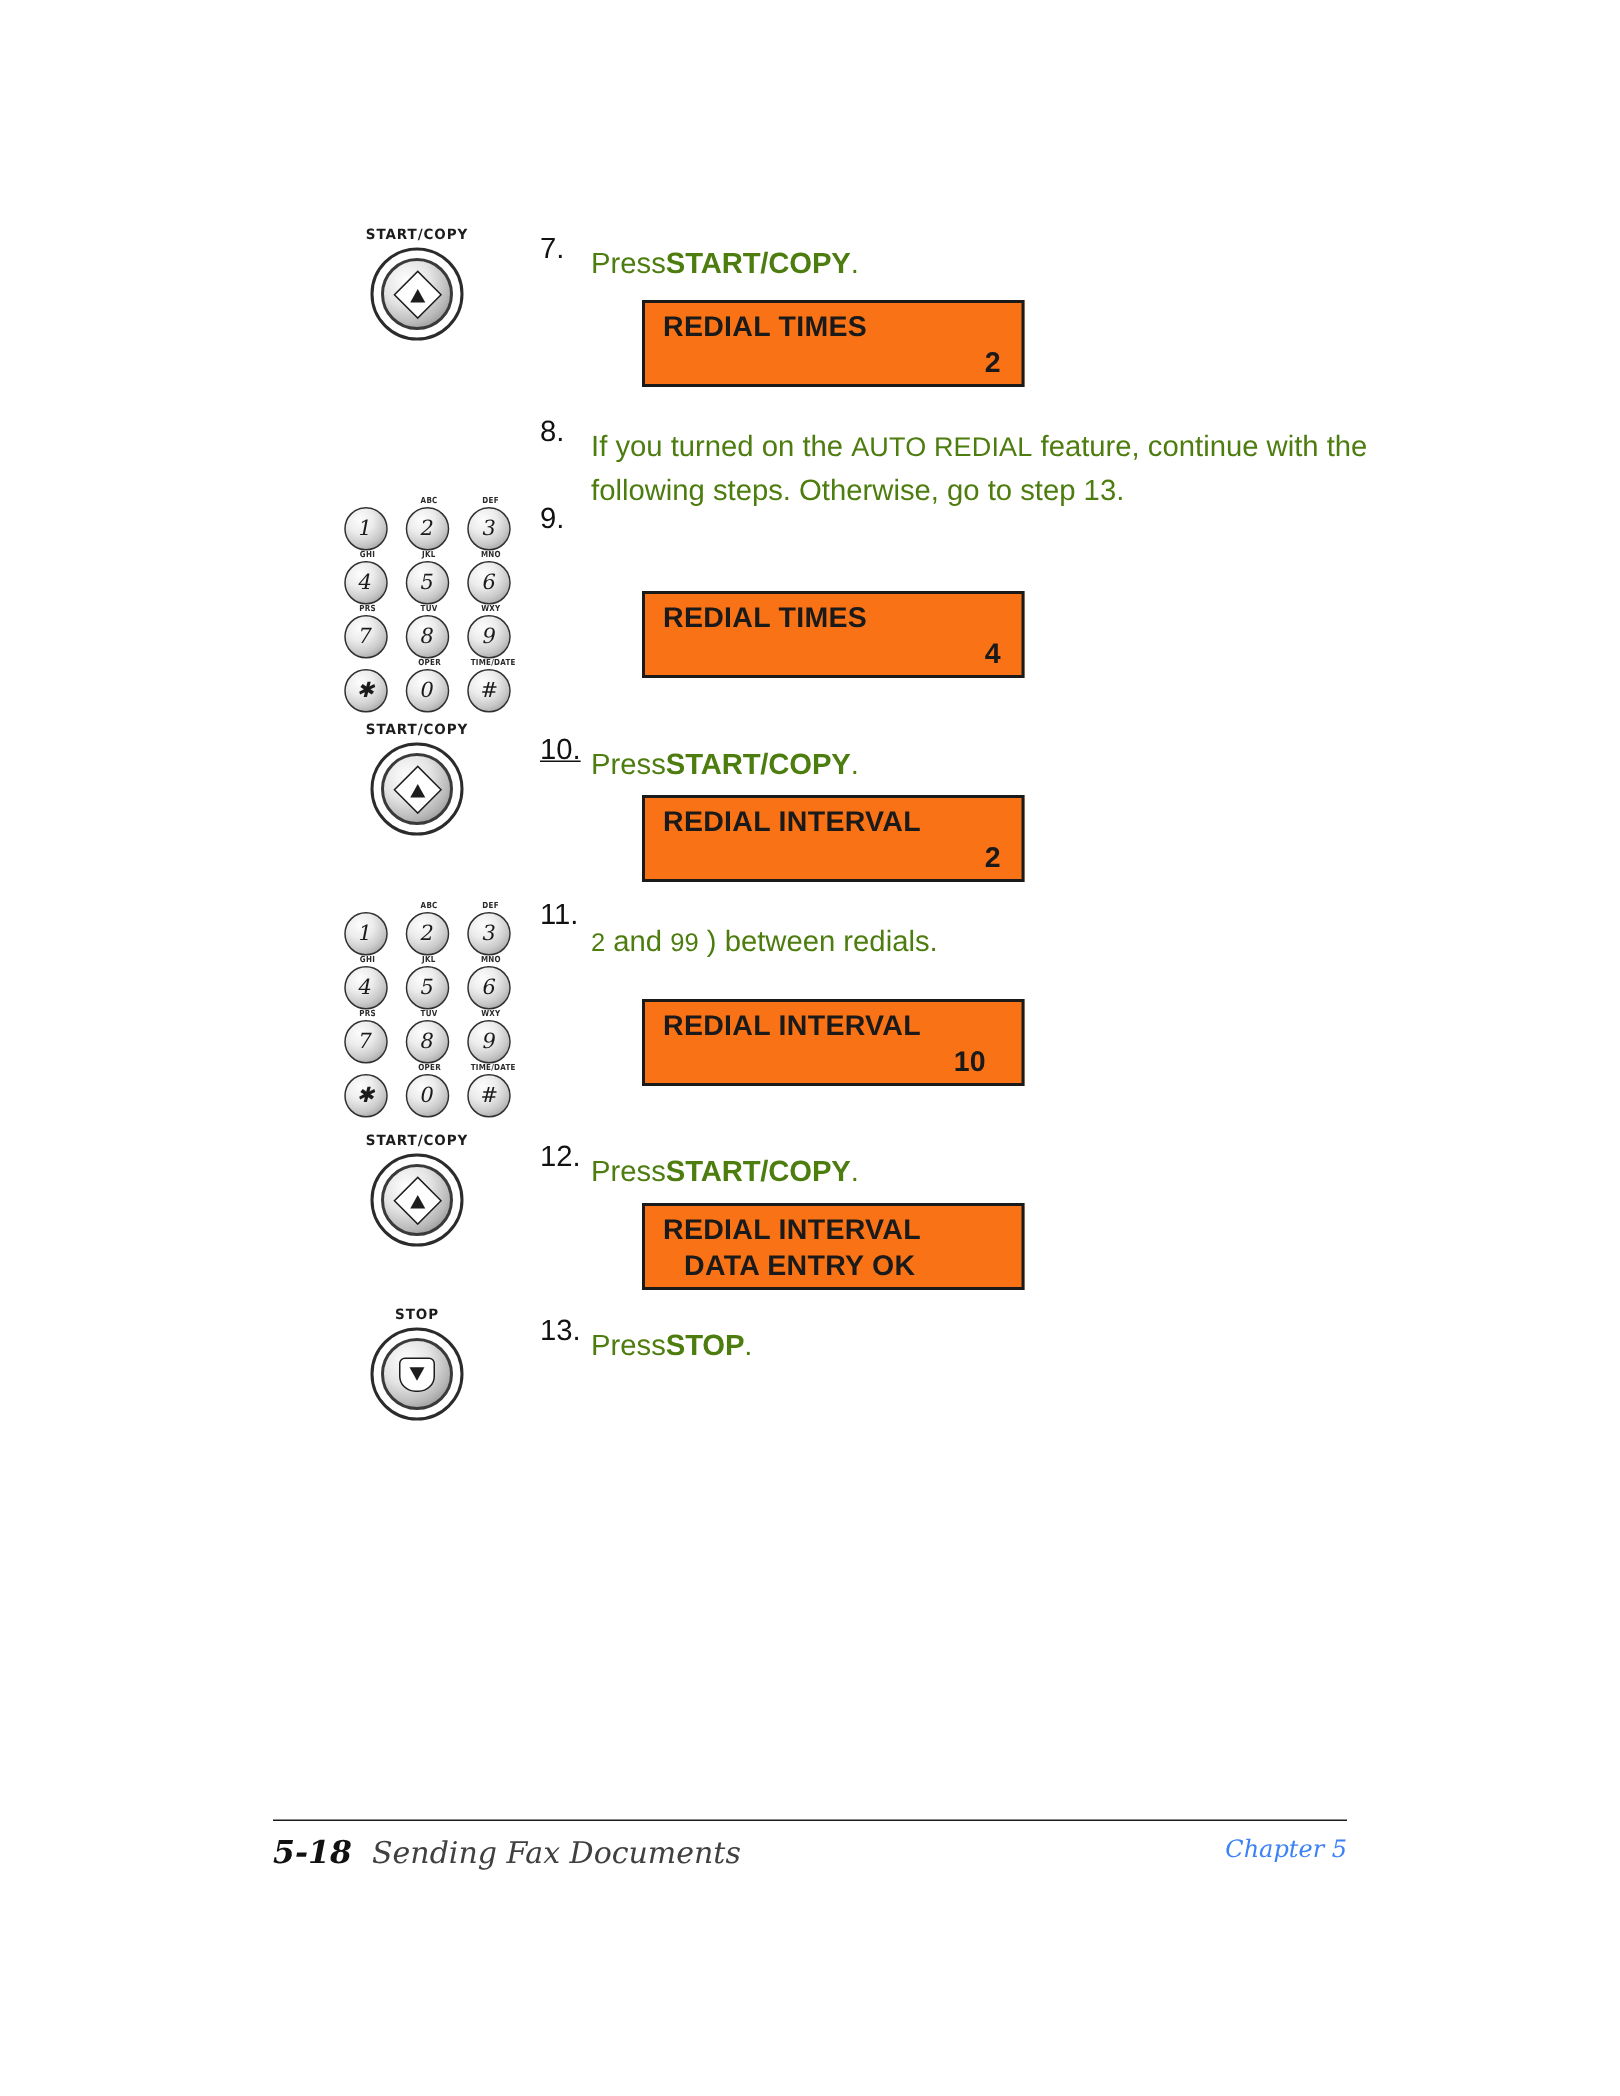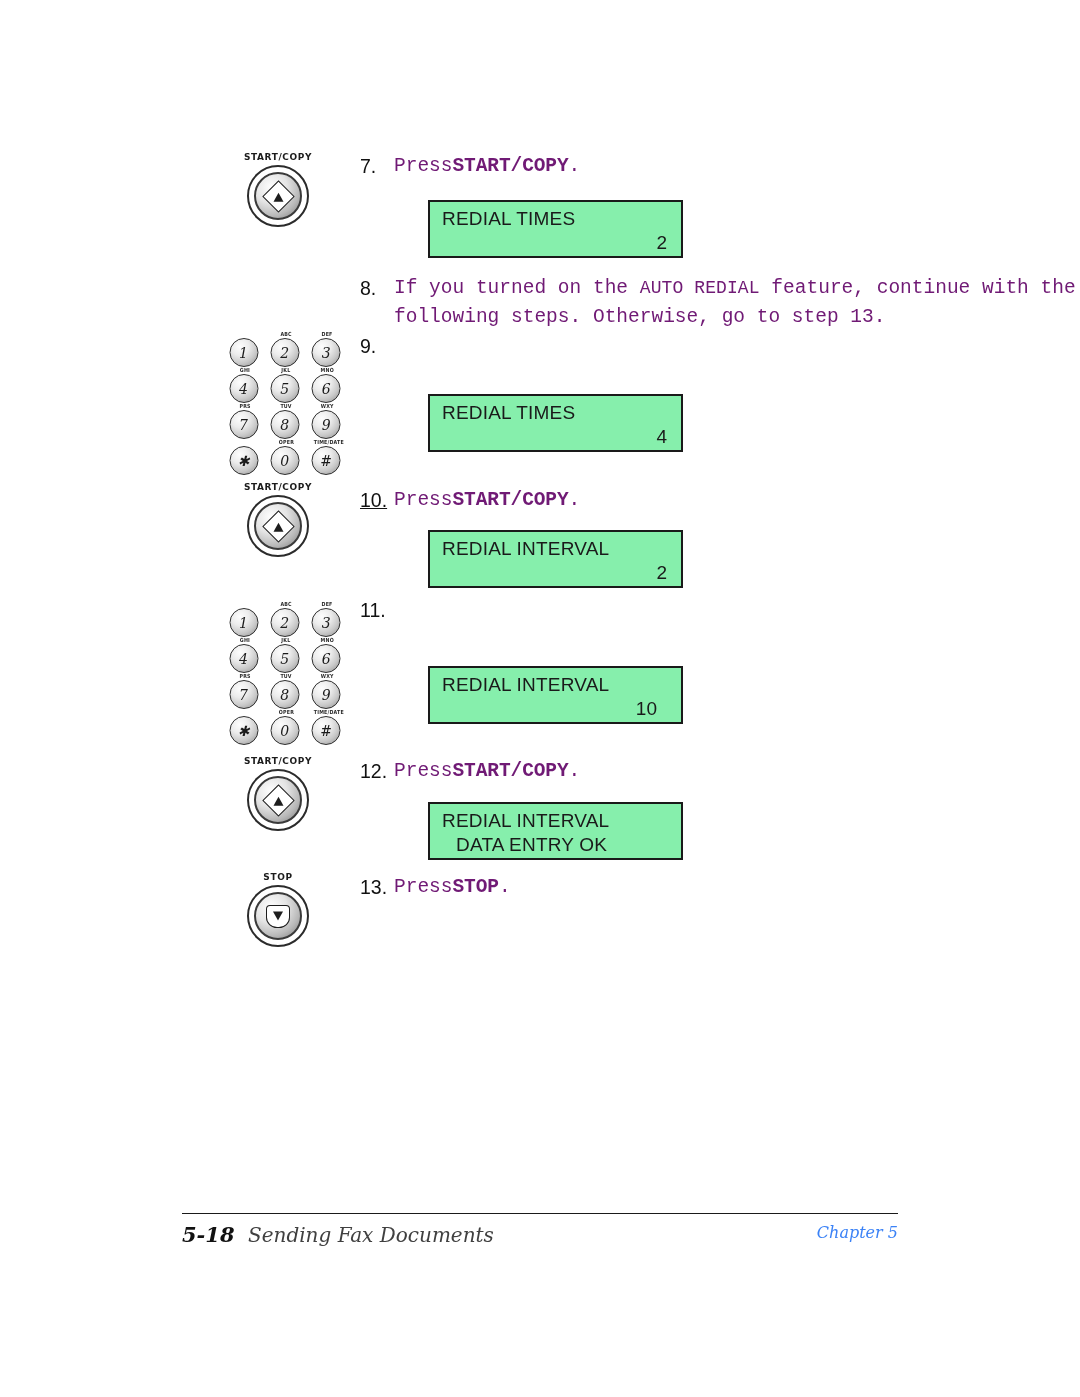--- a/index.html
+++ b/index.html
@@ -22,44 +22,46 @@
   }
   .step-num {
     position: absolute;
     font-family: "Liberation Sans", sans-serif;
     font-size: 19.5px;
     line-height: 28px;
     color: #111;
   }
   .step-body {
     position: absolute;
-    font-family: Liberation Mono, monospace;
+    font-family: Liberation Sans, sans-serif;
     font-size: 19.5px;
     line-height: 28.5px;
-    color: #701a75;
+    color: #4d7c0f;
+    margin-top: 10px;
   }
   .step-body .l2 { display: block; }
   b.kb {
     font-weight: bold;
     letter-spacing: -0.1px;
   }
   .smallcapnum {
     font-size: 17px;
   }
   .autoredial {
     font-size: 18px;
     letter-spacing: 0.1px;
   }
 
   
   .lcd {
     position: absolute;
     border: 2.5px solid #1a1a1a;
-    background: #86efac;
+    background: #f97316;
     box-sizing: border-box;
+    font-weight: bold;
   }
   .lcd .line1 {
     position: absolute;
     left: 12px;
     top: 6px;
     font-size: 19px;
     letter-spacing: 0.2px;
     color: #1a1a1a;
     white-space: nowrap;
   }
@@ -469,20 +471,21 @@
           <div class="kp-letters">TIME/DATE</div>
           <div class="kp-key">
             <span>#</span>
           </div>
         </div>
     </div>
   </div>
 
   <div class="step-num" style="left:360px; top:596px;text-align:center;">11.</div>
   <div class="step-body" style="left:394px; top:604px;">
+    <span class="l2"><span class="smallcapnum">2</span><span> and </span><span class="smallcapnum">99</span><span> ) between redials.</span></span>
   </div>
 
   <div class="lcd" style="left:428px; top:666px; width:255px; height:58px;">
     <div class="line1">REDIAL INTERVAL</div>
     <div class="value" style="right:24px;">10</div>
   </div>
 
   <div class="btn-unit" style="left:232px; top:756px;">
     <div class="btn-caption">START/COPY</div>
     <div class="btn-circle">

